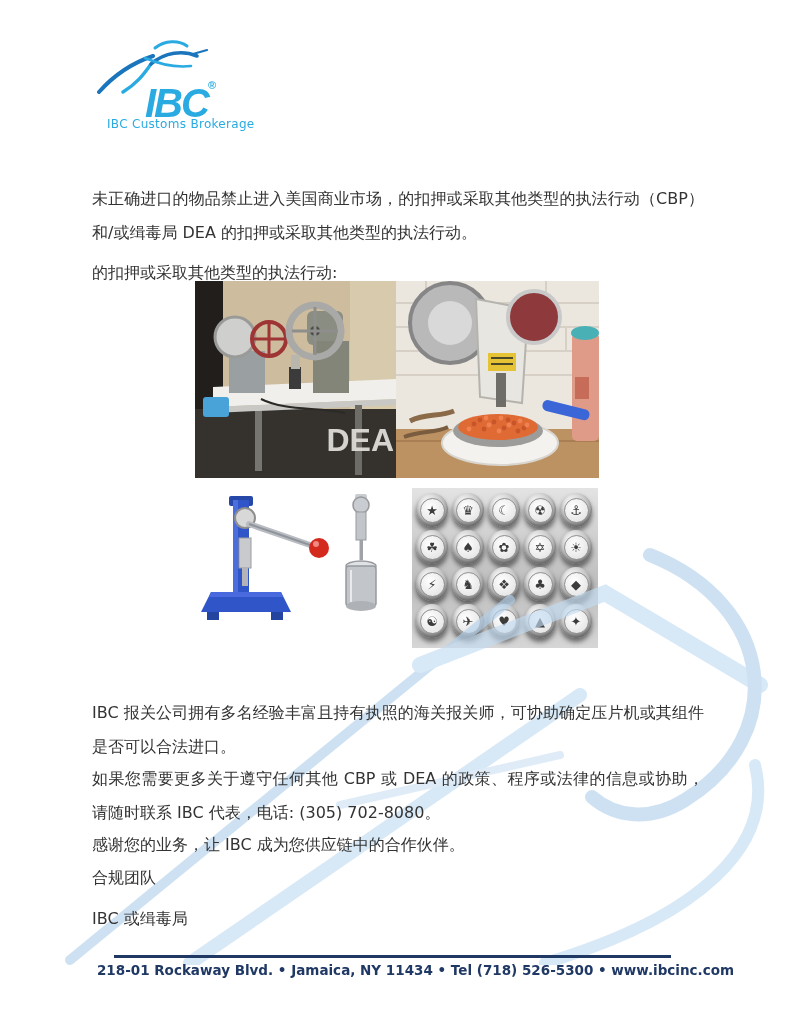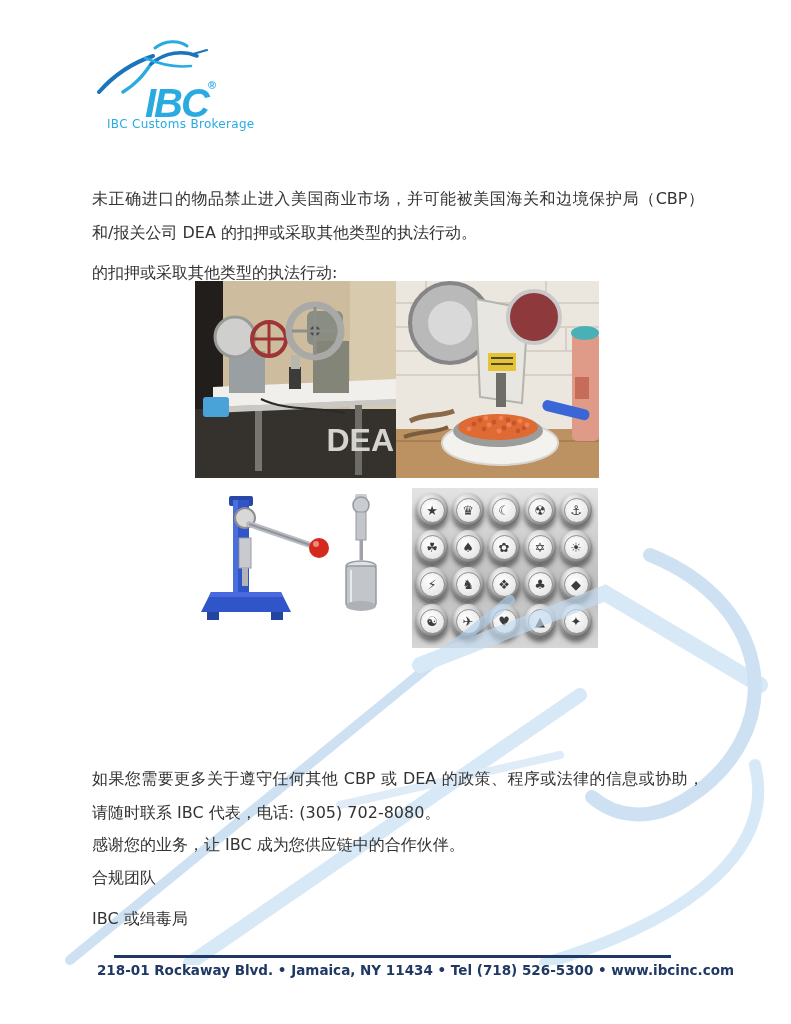--- a/index.html
+++ b/index.html
@@ -99,21 +99,21 @@
     <g fill="none" stroke-linecap="round" opacity="0.65">
       <path d="M30,415 L470,55" stroke="#b5d2ec" stroke-width="10"></path>
       <path d="M150,418 L540,150" stroke="#c3dcf2" stroke-width="14"></path>
       <path d="M380,120 L565,48 L720,140" stroke="#c3dcf2" stroke-width="16"></path>
       <path d="M610,10 C735,60 750,190 645,255 C610,277 575,272 552,252" stroke="#b5d2ec" stroke-width="14"></path>
       <path d="M505,418 C660,372 735,300 715,220" stroke="#c3dcf2" stroke-width="12"></path>
       <path d="M300,260 L520,210" stroke="#cfe3f5" stroke-width="8"></path>
     </g>
   </svg>
 
-  <p class="para" id="p1">未正确进口的物品禁止进入美国商业市场，并可能被美国海关和边境保护局（CBP）和/报关公司 DEA 的扣押或采取其他类型的执法行动。</p>
+  <p class="para" id="p1">未正确进口的物品禁止进入美国商业市场，的扣押或采取其他类型的执法行动（CBP）和/或缉毒局 DEA 的扣押或采取其他类型的执法行动。</p>
   <p class="para single" id="p2">的扣押或采取其他类型的执法行动:</p>
 
   <svg class="photo" id="ph1" viewBox="0 0 201 197">
     <rect width="201" height="197" fill="#cdbc9d"></rect>
     <rect x="155" width="46" height="197" fill="#d8caac"></rect>
     <rect width="28" height="197" fill="#211e1b"></rect>
     <rect y="128" width="201" height="69" fill="#35322e"></rect>
     <polygon points="18,106 201,98 201,118 18,126" fill="#f0efec"></polygon>
     <polygon points="18,126 201,118 201,124 18,132" fill="#c9c8c4"></polygon>
     <rect x="60" y="130" width="7" height="60" fill="#777570"></rect>
@@ -274,20 +274,21 @@
         <span class="face">♥</span>
       </span>
       <span class="punch">
         <span class="face">▲</span>
       </span>
       <span class="punch">
         <span class="face">✦</span>
       </span>
     </div>
 
+  <p class="para" id="p3">IBC 报关公司拥有多名经验丰富且持有执照的海关报关师，可协助确定压片机或其组件是否可以合法进口。</p>
   <p class="para" id="p4">如果您需要更多关于遵守任何其他 CBP 或 DEA 的政策、程序或法律的信息或协助，请随时联系 IBC 代表，电话: (305) 702-8080。</p>
   <p class="para single" id="p5">感谢您的业务，让 IBC 成为您供应链中的合作伙伴。</p>
   <p class="para single" id="p6">合规团队</p>
   <p class="para single" id="p7">IBC 或缉毒局</p>
 
   <div class="footer-rule"></div>
   <div class="footer-text">218-01 Rockaway Blvd. • Jamaica, NY 11434 • Tel (718) 526-5300 • www.ibcinc.com</div>
 
 </div>
 

